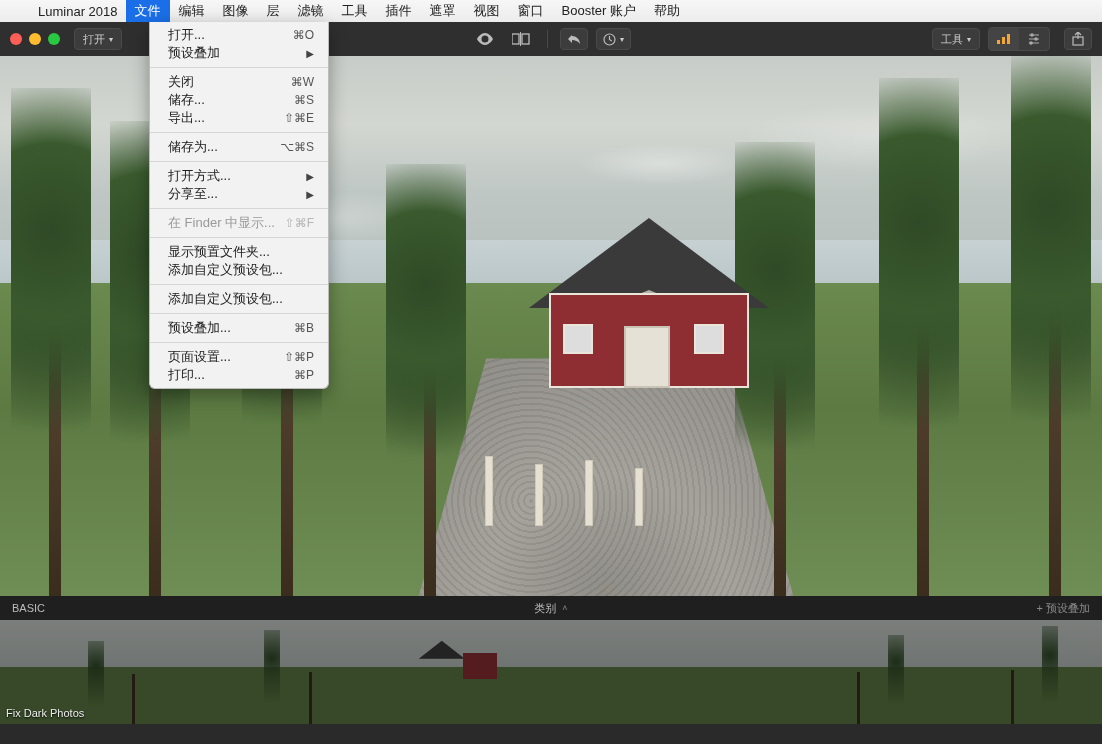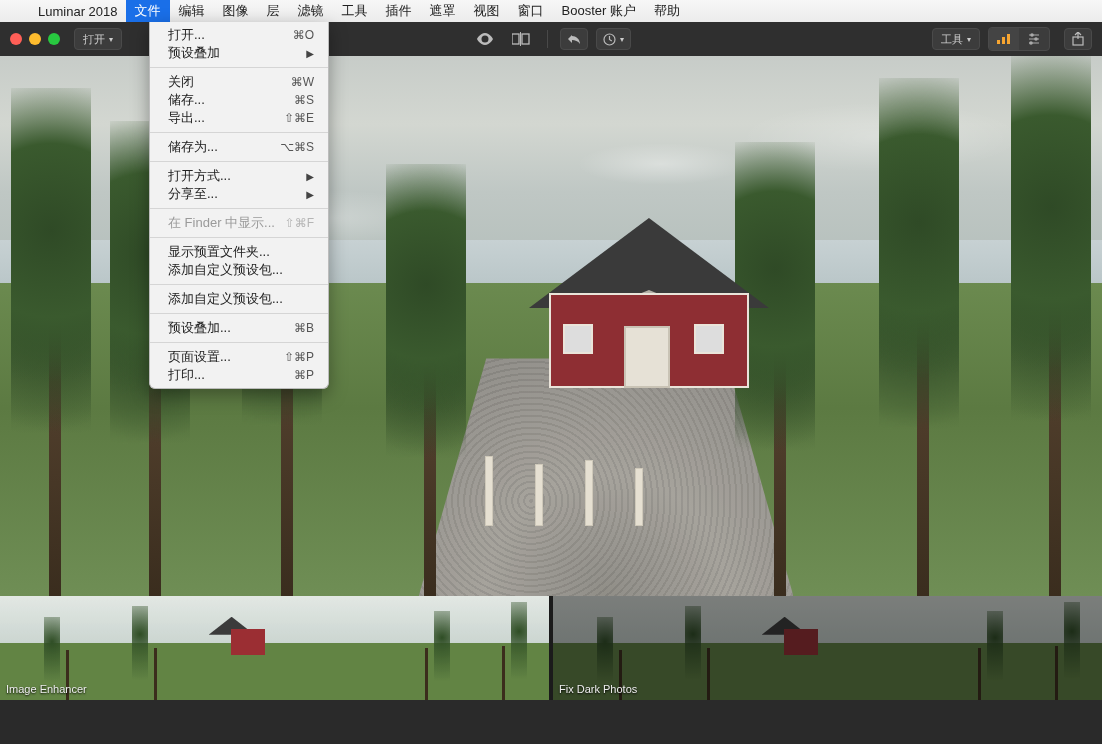--- a/index.html
+++ b/index.html
@@ -311,40 +311,29 @@
       </div>
       <div class="fence">
           <span class="p1"></span>
           <span class="p2"></span>
           <span class="p3"></span>
           <span class="p4"></span>
         </div>
     </div>
   </div>
 
+  <div class="presets-bar">
+    <span>BASIC</span>
+    <div class="center">
+      <span>类别</span>
+      <span class="chev">˄</span>
+    </div>
+    <span class="right">+ 预设叠加</span>
+  </div>
   <div class="presets-strip" id="presets-strip">
-      <div class="preset">
-        <div class="thumb enh">
-          <div class="thumb-scene">
-            <div class="tsky"></div>
-            <div class="tgrass"></div>
-            <div class="troof"></div>
-            <div class="thouse"></div>
-            <div class="ttree" style="left:8%;height:80%;"></div>
-            <div class="ttrunk" style="left:12%;height:48%;"></div>
-            <div class="ttree" style="left:24%;height:90%;"></div>
-            <div class="ttrunk" style="left:28%;height:50%;"></div>
-            <div class="ttree" style="right:18%;height:86%;"></div>
-            <div class="ttrunk" style="right:22%;height:50%;"></div>
-            <div class="ttree" style="right:4%;height:94%;"></div>
-            <div class="ttrunk" style="right:8%;height:52%;"></div>
-          </div>
-        </div>
-        <div class="lbl">Image Enhancer</div>
-      </div>
       <div class="preset">
         <div class="thumb dark">
           <div class="thumb-scene">
             <div class="tsky"></div>
             <div class="tgrass"></div>
             <div class="troof"></div>
             <div class="thouse"></div>
             <div class="ttree" style="left:8%;height:80%;"></div>
             <div class="ttrunk" style="left:12%;height:48%;"></div>
             <div class="ttree" style="left:24%;height:90%;"></div>

